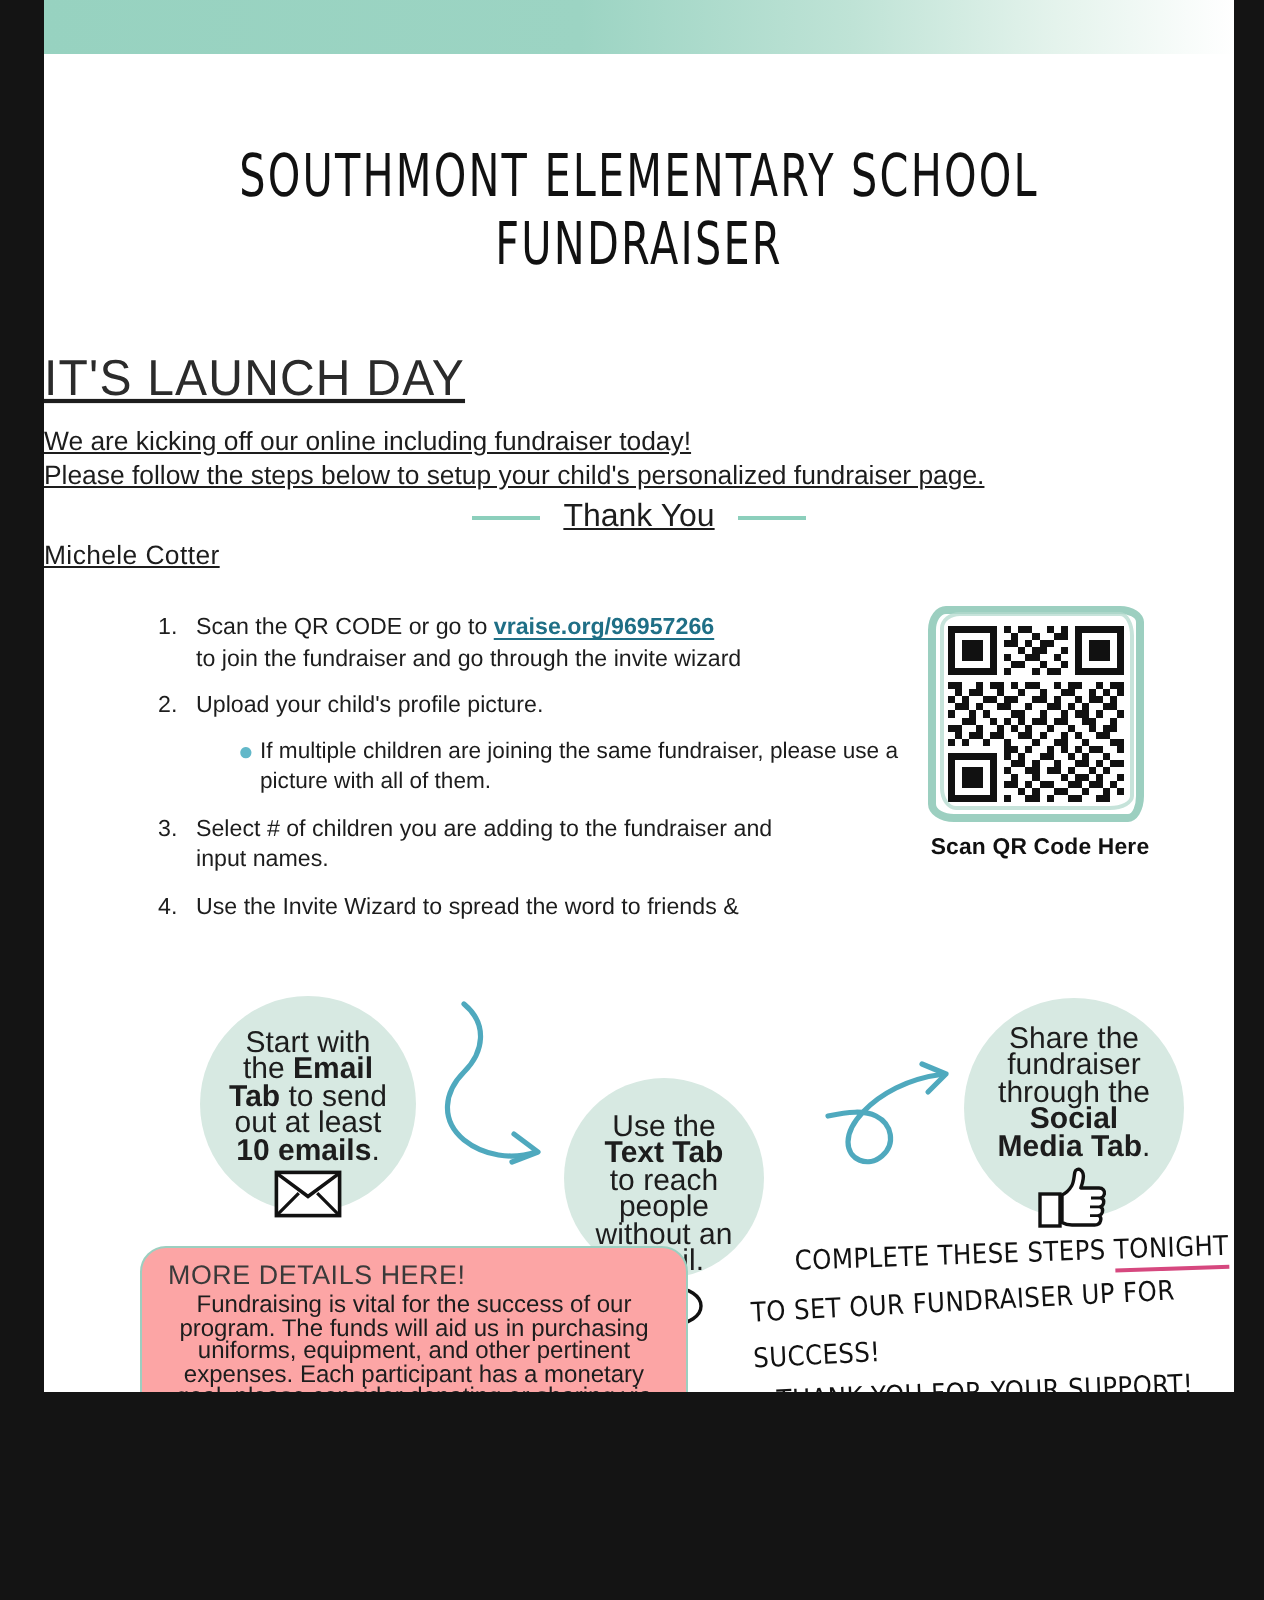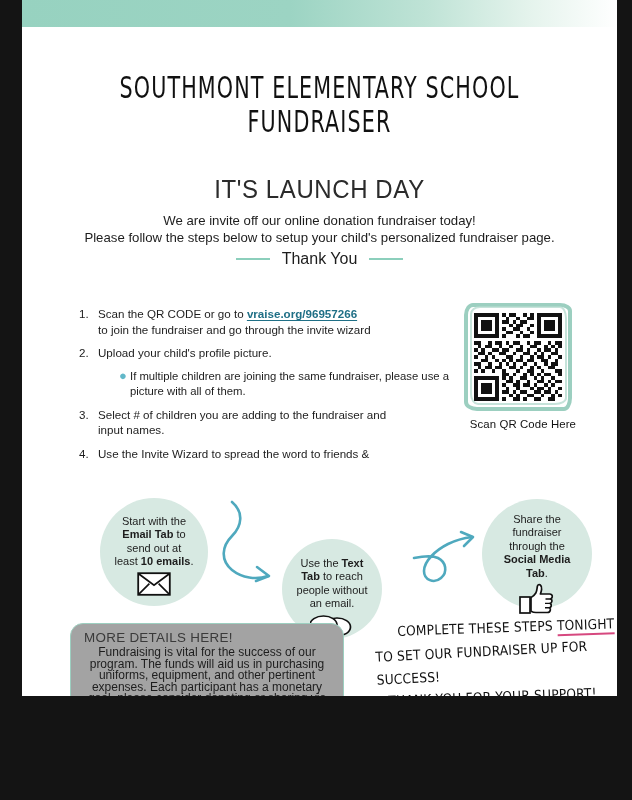--- a/index.html
+++ b/index.html
@@ -61,22 +61,22 @@
     color: #111;
     font-weight: 400;
     transform: scaleX(0.92) scaleY(1.18);
   }
 
   
   .intro {
     position: absolute;
     left: 0; right: 0;
     top: 176px;
-    text-align: center;
     color: #1d1d1d;
+    text-decoration: underline;
   }
   .launch-day {
     font-size: 24px;
     letter-spacing: 0.6px;
     color: #2b2b2b;
     font-weight: 300;
     margin-bottom: 8px;
     transform: scaleY(1.05);
   }
   .intro p {
@@ -159,37 +159,37 @@
     border-radius: 10px 7px 12px 8px / 8px 12px 7px 11px;
     pointer-events: none;
     opacity: .75;
   }
   .qr-code {
     width: 100%; height: 100%;
     display: block;
   }
   .qr-caption {
     margin-top: 7px;
-    text-align: right;
+    text-align: center;
     font-size: 11.4px;
-    font-weight: 400;
+    font-weight: 700;
     color: #111;
     letter-spacing: .1px;
   }
 
   
   .circle {
     position: absolute;
     border-radius: 50%;
     background: #d7e9e2;
     text-align: center;
     color: #1d1d1d;
   }
   .circle .ctext {
-    font-size: 11px;
+    font-size: 15px;
     line-height: 13.4px;
     padding: 0 14px;
   }
   .circle b { font-weight: 700; }
 
   #circle-email { left: 78px;  top: 498px; width: 108px; height: 108px; padding-top: 17px; }
   #circle-text  { left: 260px; top: 539px; width: 100px; height: 100px; padding-top: 18px; }
   #circle-social{ left: 460px; top: 499px; width: 110px; height: 110px; padding-top: 14px; }
 
   .icon-slot { margin-top: 3px; display: flex; justify-content: center; }
@@ -202,21 +202,21 @@
   
   .details-box {
     position: absolute;
     left: 48px;
     top: 623px;
     width: 274px;
     height: 117px;
     border: 1.6px solid #9ccfc0;
     border-radius: 13px;
     padding: 6px 9px 0 9px;
-    background: #a3a3a3;
+    background: #fca5a5;
     overflow: hidden;
   }
   .details-title {
     font-size: 13.4px;
     color: #3a3a3a;
     font-weight: 400;
     letter-spacing: .3px;
     margin-left: 4px;
     margin-bottom: 2px;
   }
@@ -264,27 +264,28 @@
 
 <div id="screen">
   <div class="page">
 
     <div class="top-band"></div>
 
     <div class="flyer-title">SOUTHMONT ELEMENTARY SCHOOL FUNDRAISER</div>
 
     <div class="intro">
       <div class="launch-day">IT'S LAUNCH DAY</div>
-      <p>We are invite off our online donation fundraiser today!</p>
+      <p>We are kicking off our online including fundraiser today!</p>
       <p>Please follow the steps below to setup your child's personalized fundraiser page.</p>
       <div class="thankyou-row">
         <span class="thankyou-rule"></span>
         <span class="thankyou-text">Thank You</span>
         <span class="thankyou-rule"></span>
       </div>
+      <div class="signer">Michele Cotter</div>
     </div>
 
     <div class="steps">
 
       <div class="step">
         <div class="step-num">1.</div>
         <div class="step-body">
           <span>Scan the </span><b>QR CODE</b><span> or go to  </span><a class="step-link" href="#">vraise.org/96957266</a>
           <div>to join the fundraiser and go through the invite wizard</div>
         </div>

